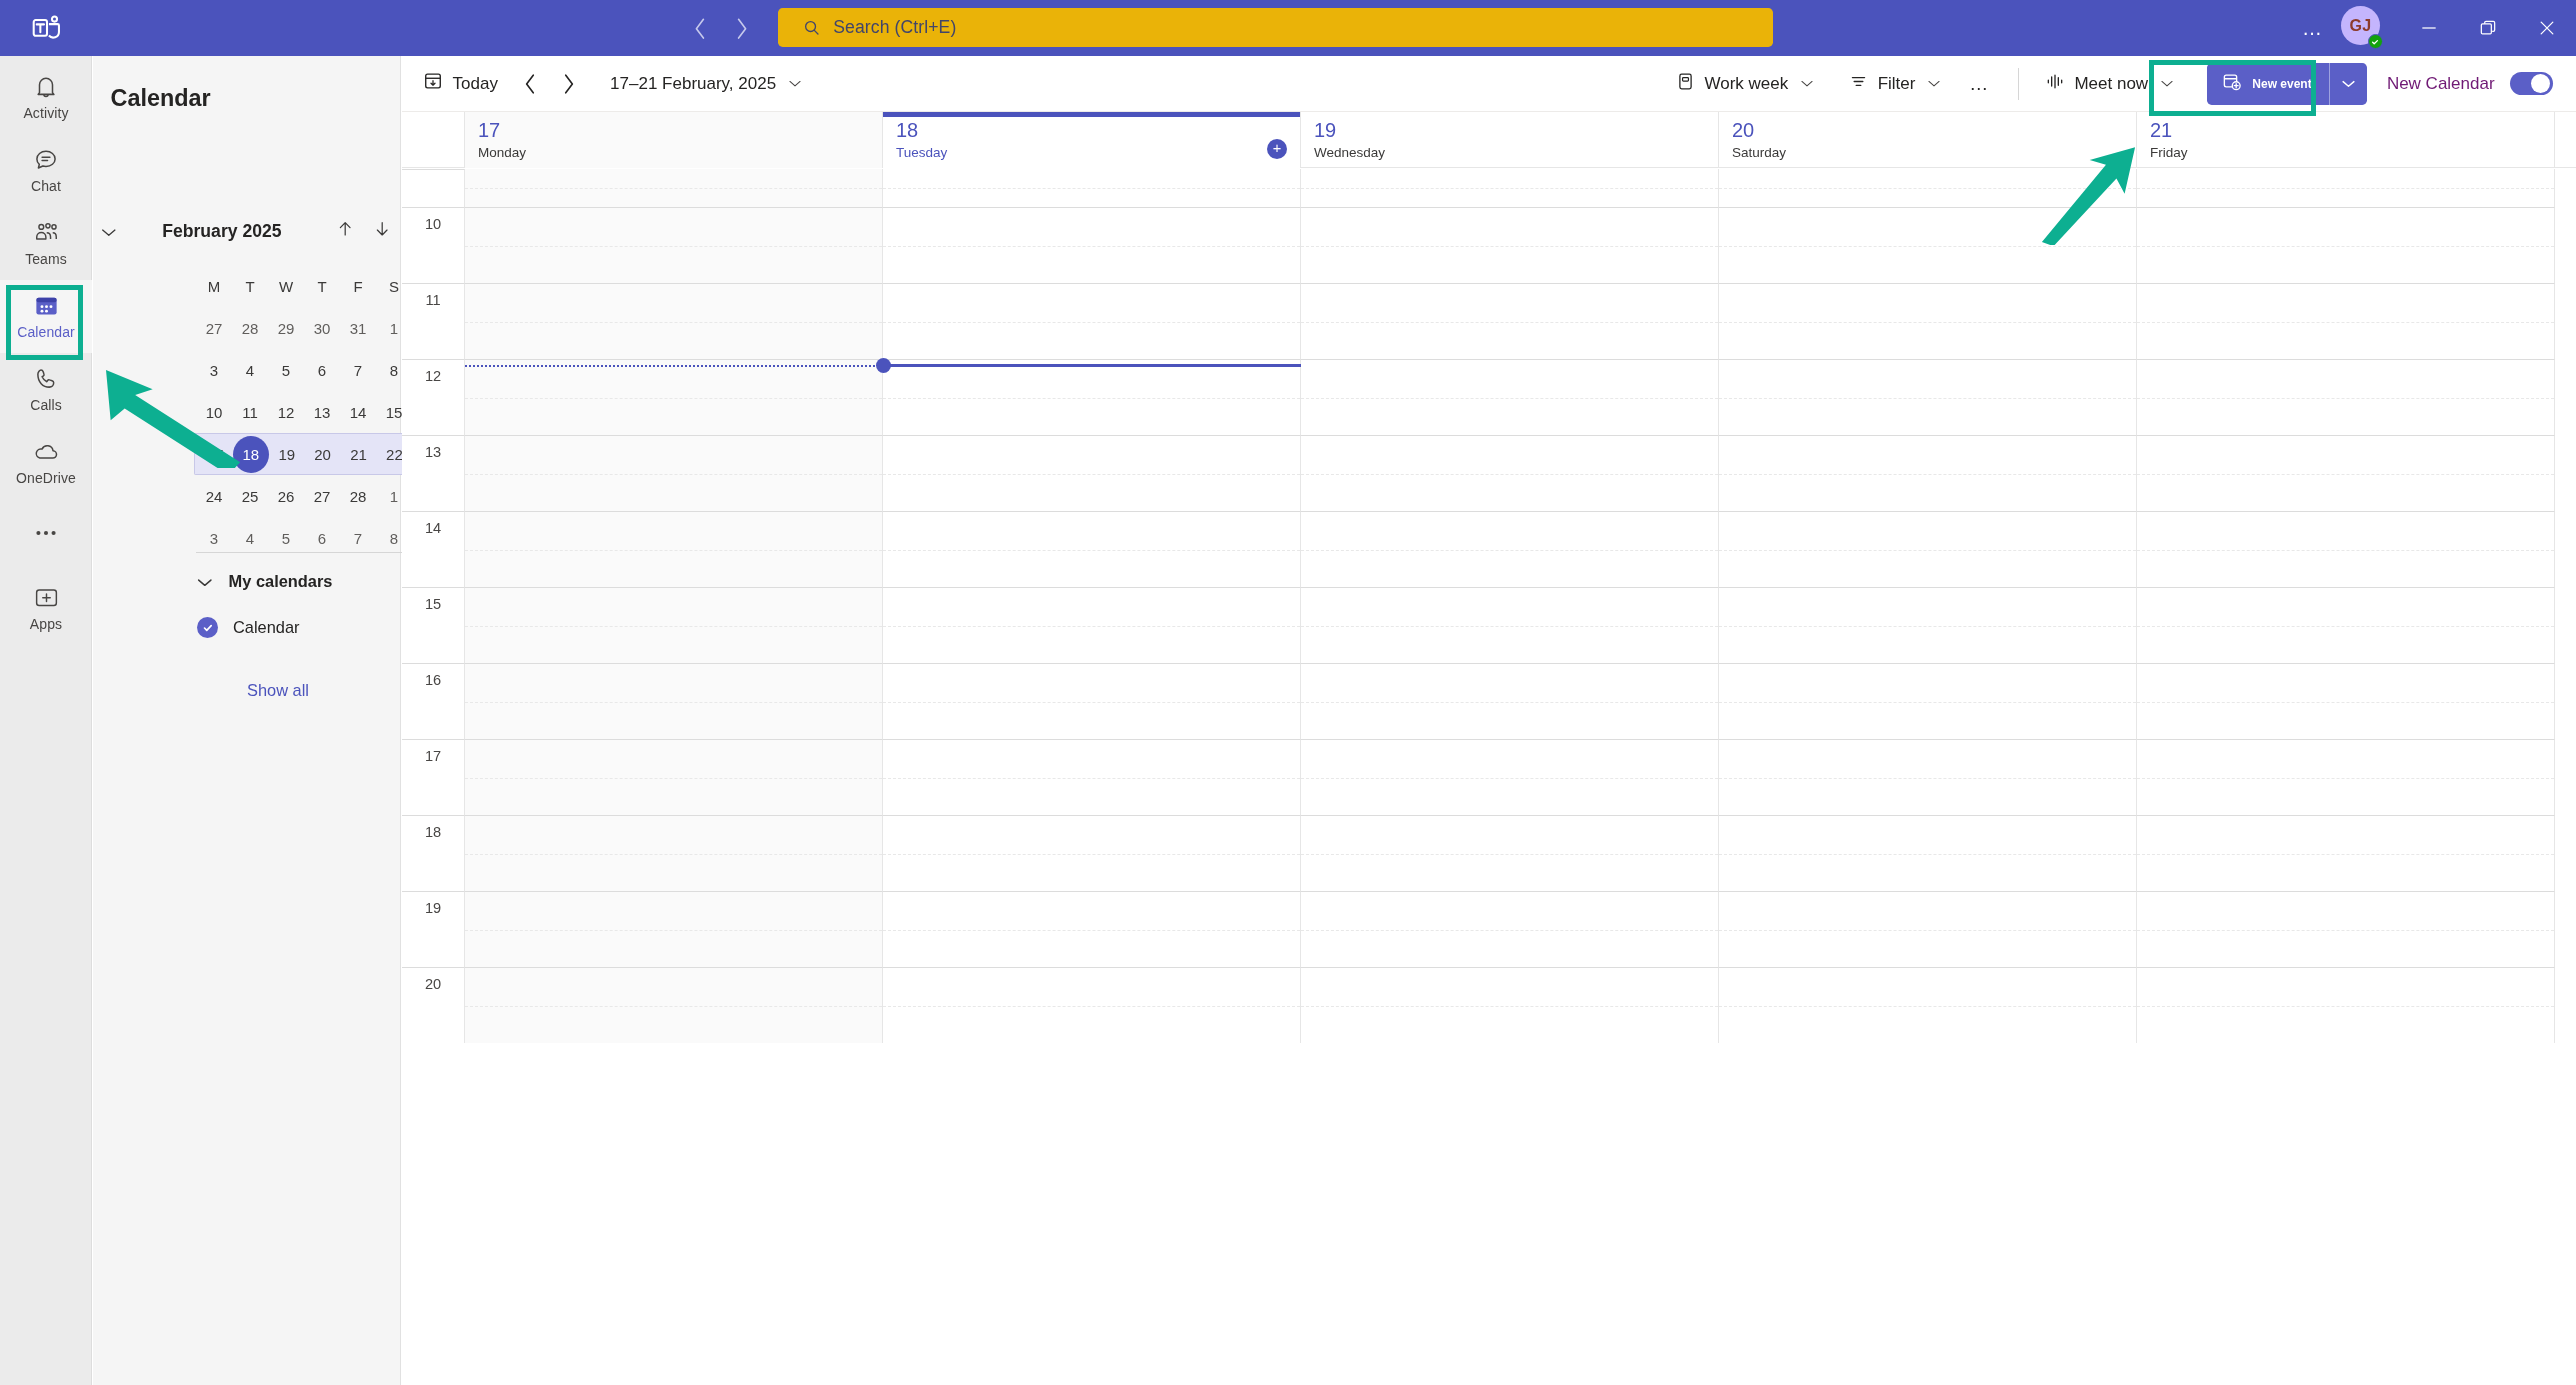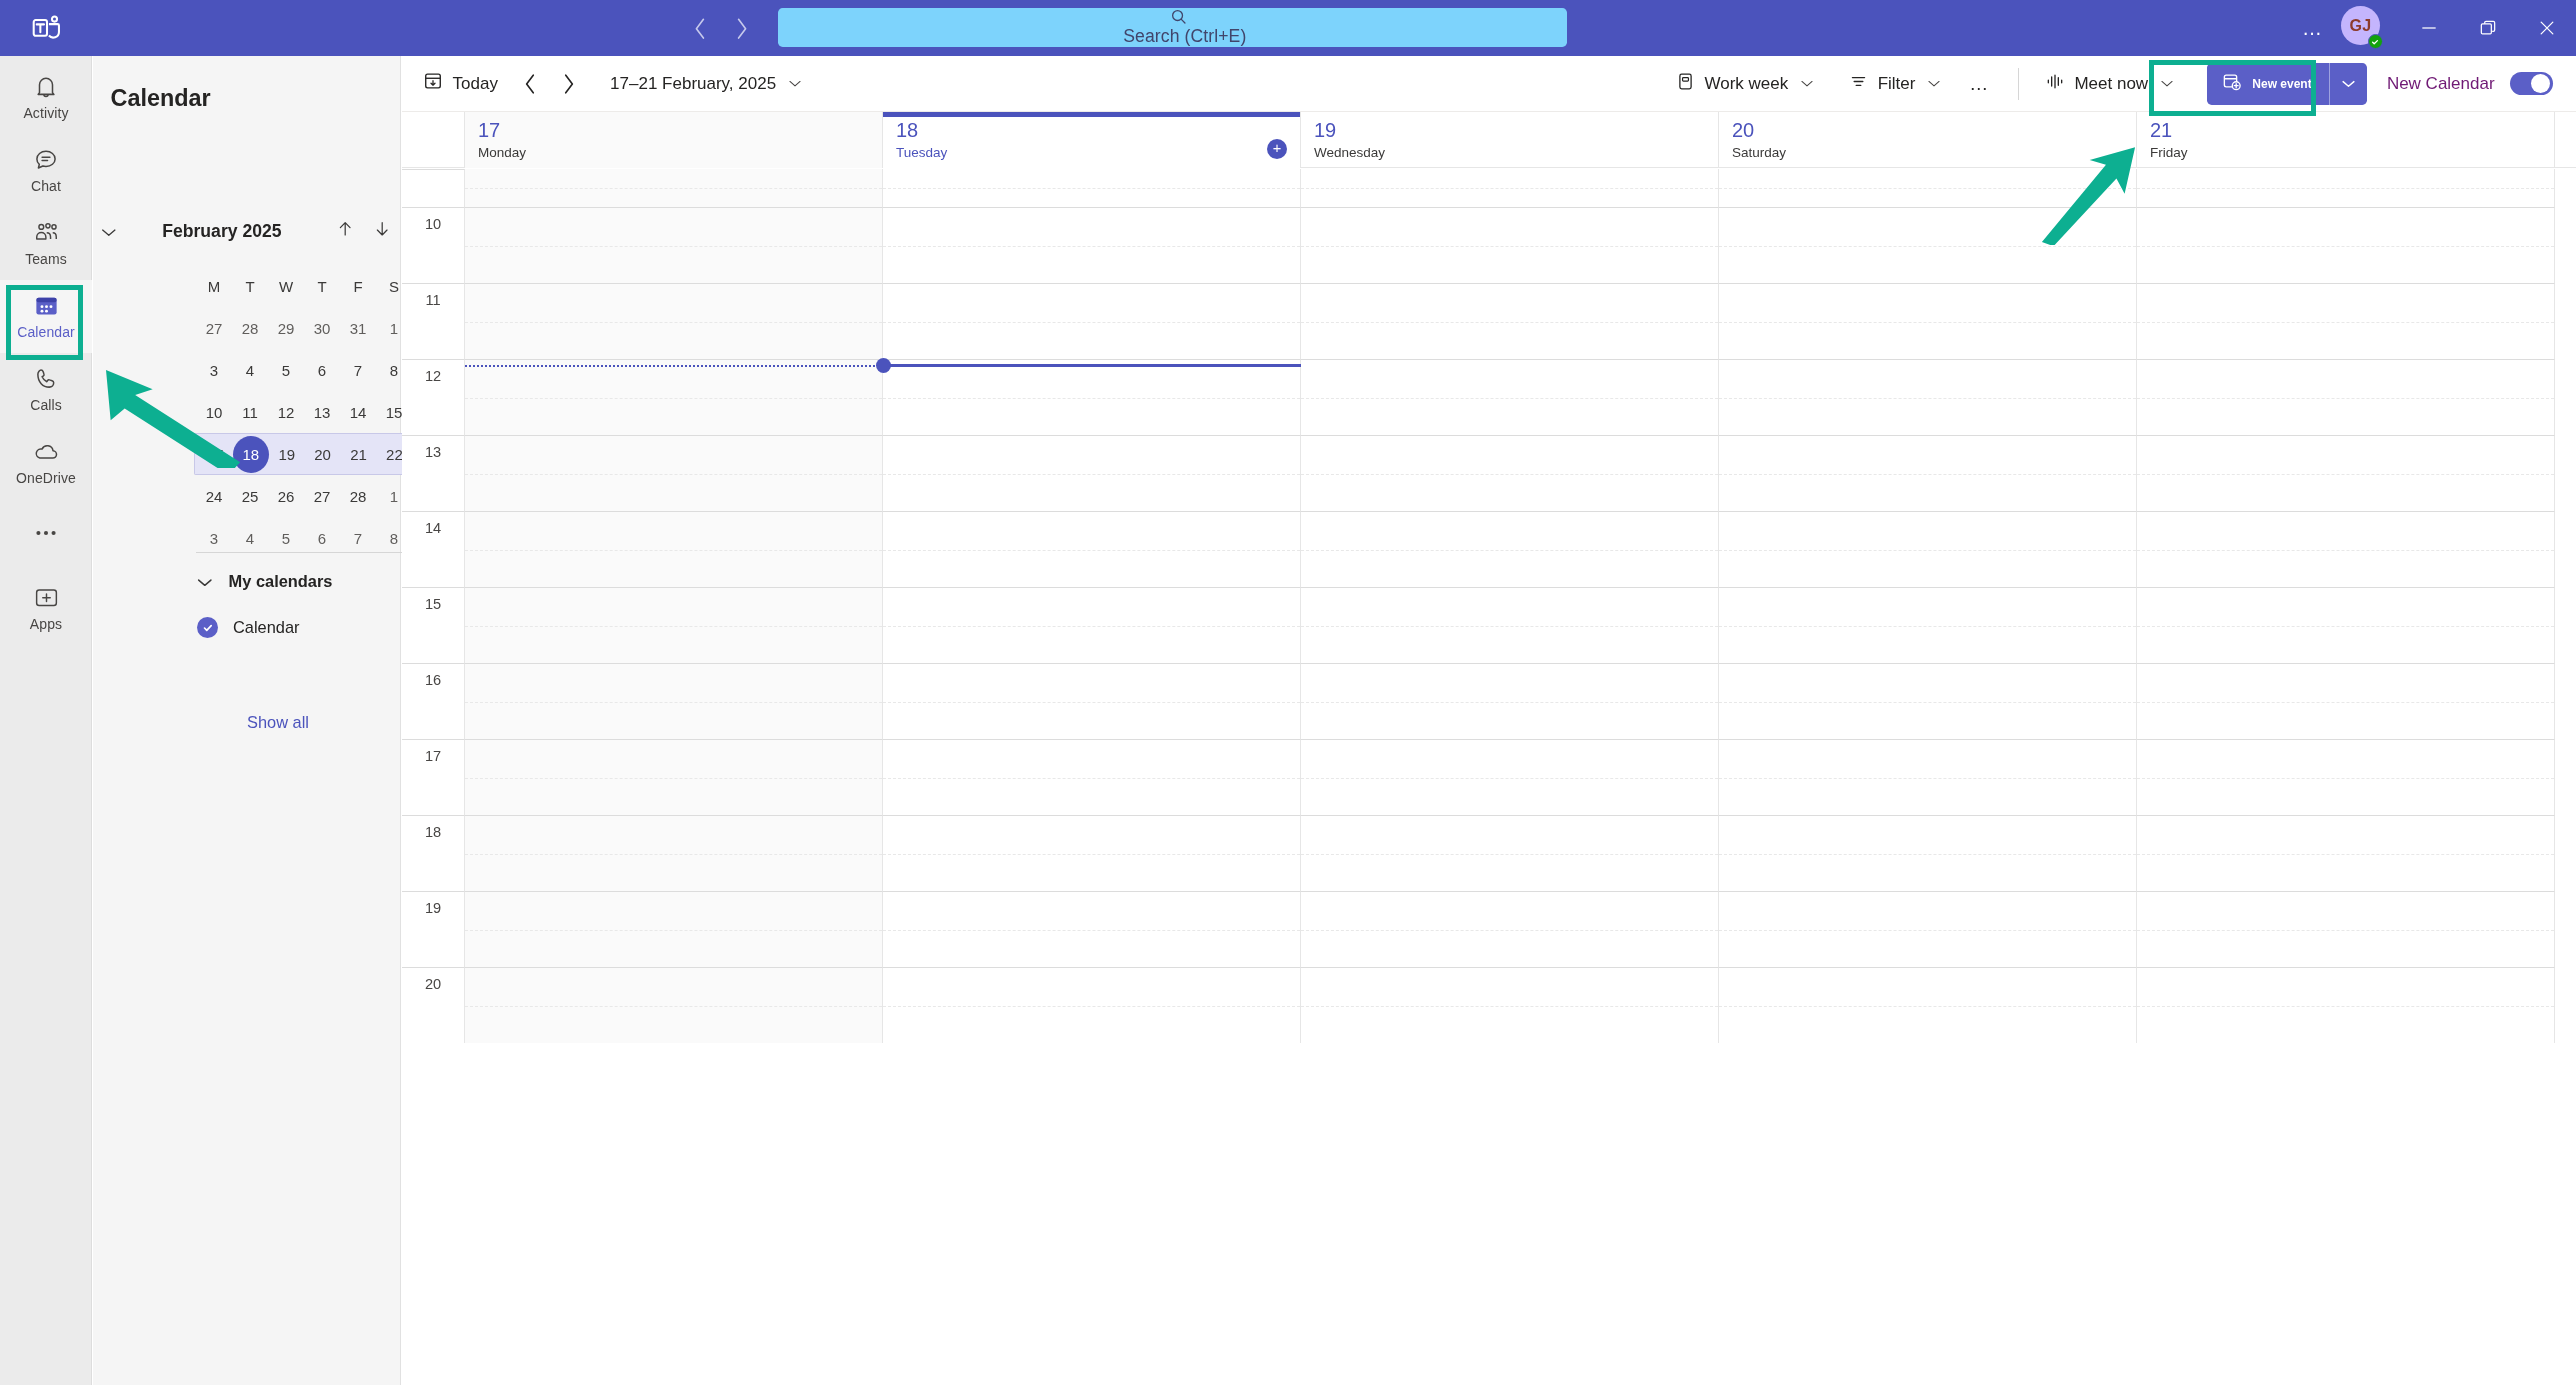--- a/index.html
+++ b/index.html
@@ -25,23 +25,23 @@
     position: absolute; left: 688px; top: 16.4px;
     display: flex; gap: 16.4px; align-items: center;
   }
   .nav-arrow {
     width: 24.6px; height: 24.6px;
     color: #c6c9ec; font-size: 20px; line-height: 23.4px;
     text-align: center; cursor: pointer;
   }
   .searchbox {
     position: absolute; left: 778px; top: 8.2px;
-    width: 789px; height: 39px;
-    background: #7dd3fc; border-radius: 4.7px;
-    display: flex; align-items: center; padding-left: 24.6px; flex-direction: column;
+    width: 995px; height: 39px;
+    background: #eab308; border-radius: 4.7px;
+    display: flex; align-items: center; padding-left: 24.6px;
   }
   .search-icon { width: 17.6px; height: 17.6px; flex: none; margin-right: 13px; }
   .search-ph { font-size: 17.6px; color: #41456b; letter-spacing: 0.1px; }
   .tb-right {
     position: absolute; right: 0; top: 0; height: 56px;
     display: flex; align-items: center;
   }
   .tb-dots {
     width: 47px; height: 56px; color: #ffffff; font-size: 20px;
     display: flex; align-items: center; justify-content: center;
@@ -155,21 +155,21 @@
     display: flex; align-items: center; cursor: pointer;
   }
   .cal-check {
     width: 21px; height: 21px; border-radius: 50%;
     background: #5b5fc7; margin-right: 15px;
     display: flex; align-items: center; justify-content: center;
   }
   .cal-item .lbl { font-size: 16.4px; color: #252423; }
   .showall {
     position: absolute; left: 154px; top: 625px;
-    font-size: 16.4px; color: #4b53bc; cursor: pointer; margin-top: 32px;
+    font-size: 16.4px; color: #4b53bc; cursor: pointer;
   }
 
   
   .cal-toolbar {
     position: absolute; left: 402px; top: 56px;
     width: 2174px; height: 56px;
     background: #ffffff;
     display: flex; align-items: center;
     border-bottom: 0.6px solid #edebe9;
   }

